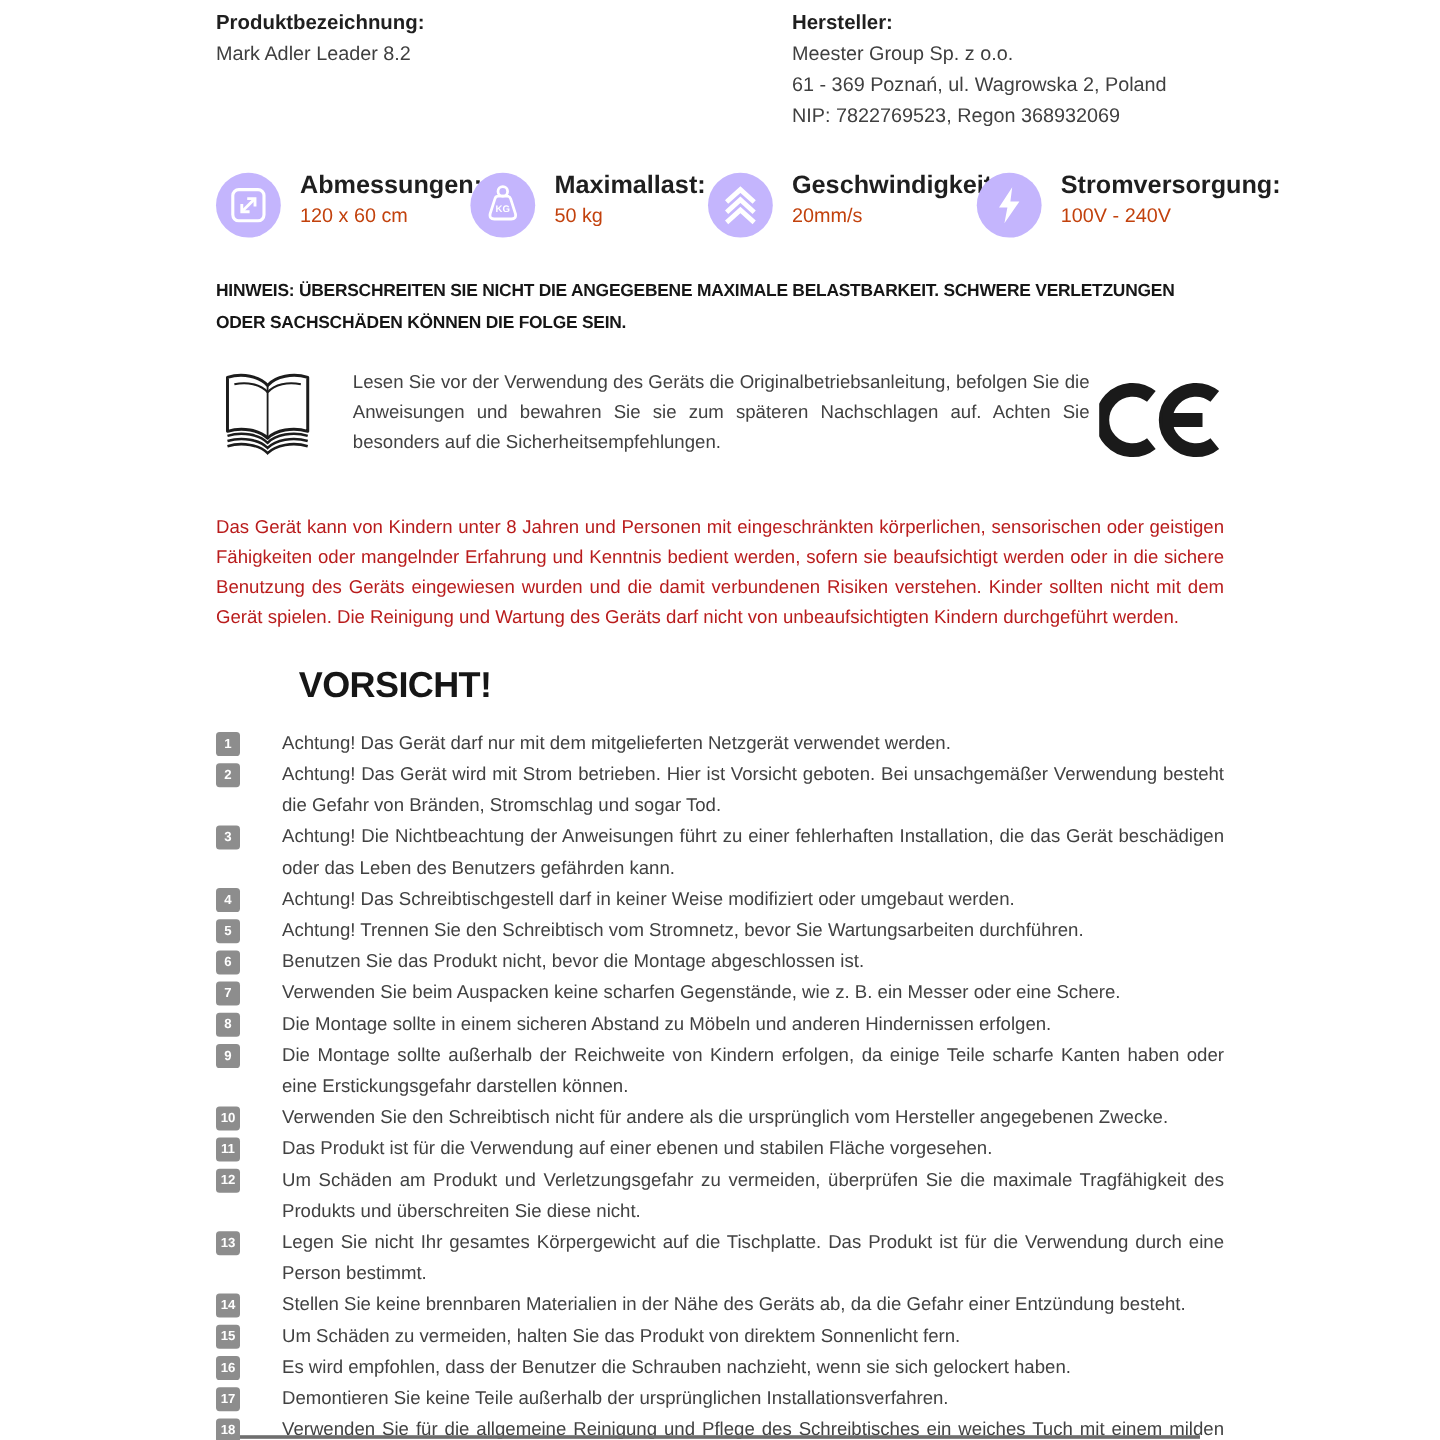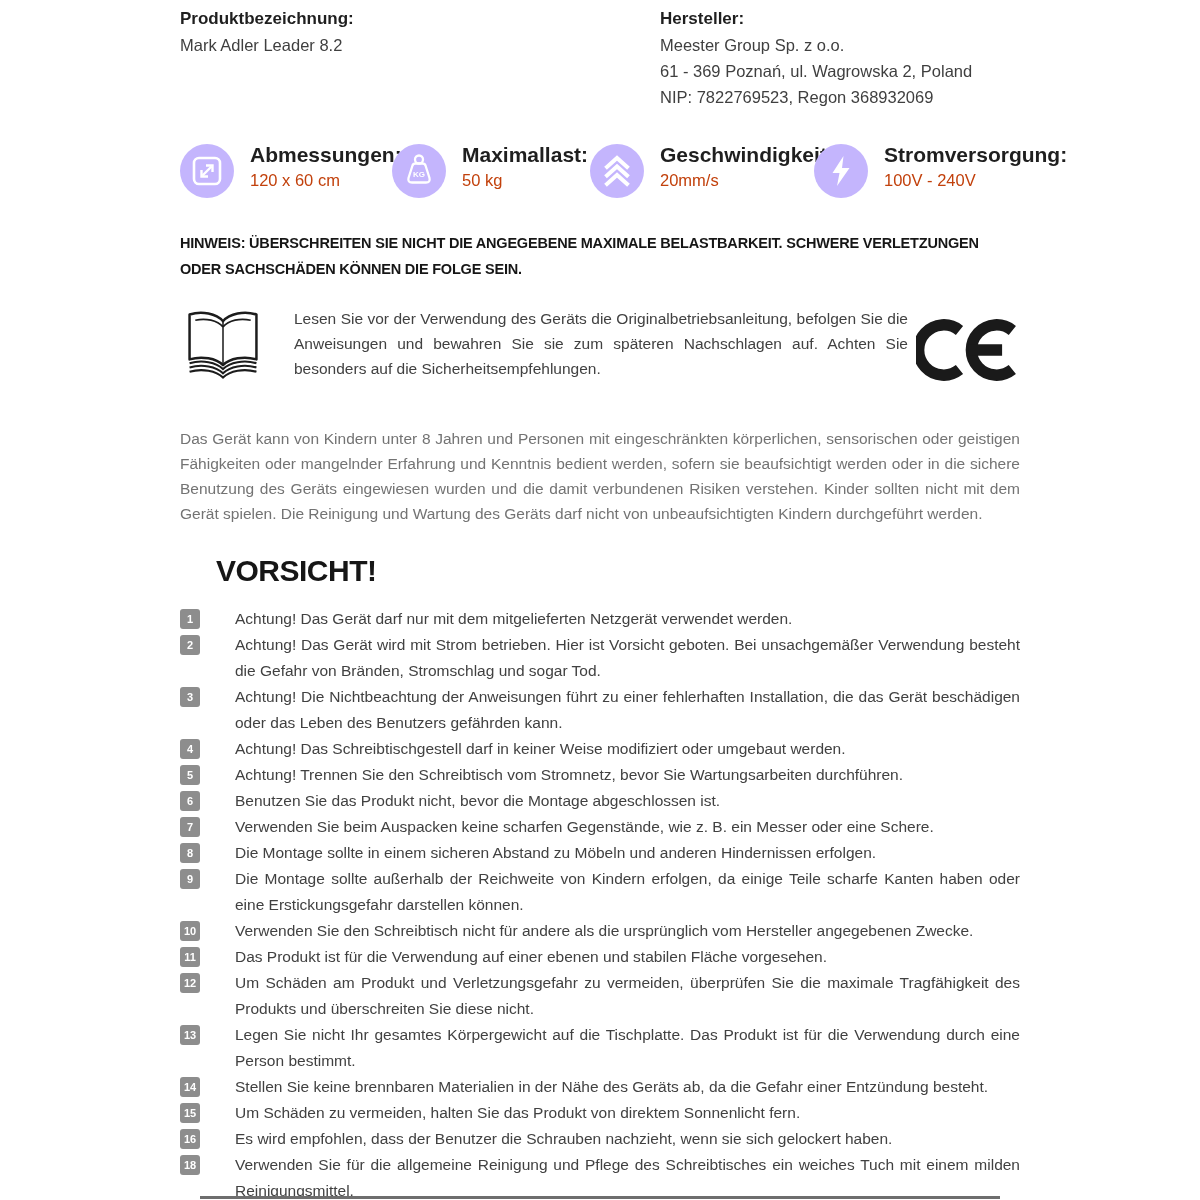--- a/index.html
+++ b/index.html
@@ -36,24 +36,24 @@
 
   
   .manual{margin-top:24px;display:flex;align-items:flex-start;}
   .book-wrap{width:86px;flex:0 0 auto;}
   .manual-text{width:614px;margin-left:28px;font-size:15.5px;line-height:25px;
     text-align:justify;color:#414141;}
   .ce-wrap{margin-left:auto;width:104px;padding-top:4px;}
 
   
   .children-par{margin-top:32px;font-size:15.5px;line-height:25px;
-    text-align:justify;color:#737373;}
-
-  
-  .caution-title{margin-top:28px;margin-left:36px;font-weight:bold;color:#161616;
+    text-align:justify;color:#b91c1c;}
+
+  
+  .caution-title{margin-top:28px;margin-left:69px;font-weight:bold;color:#161616;
     font-size:30px;letter-spacing:-0.5px;line-height:34px;}
   .c-list{margin-top:18px;}
   .c-item{display:flex;align-items:flex-start;}
   .badge{flex:0 0 auto;width:20px;height:20px;margin-top:3px;border-radius:3px;
     background:#8d8d8d;color:#ffffff;font-size:11px;font-weight:bold;
     display:flex;align-items:center;justify-content:center;}
   .c-text{margin-left:35px;font-size:15.5px;line-height:26px;
     text-align:justify;color:#414141;}
 
   .page-divider{position:absolute;left:200px;top:1196px;width:800px;height:2.5px;
@@ -224,20 +224,24 @@
       </div>
       <div class="c-item">
         <span class="badge">15</span>
         <span class="c-text">Um Schäden zu vermeiden, halten Sie das Produkt von direktem Sonnenlicht fern.</span>
       </div>
       <div class="c-item">
         <span class="badge">16</span>
         <span class="c-text">Es wird empfohlen, dass der Benutzer die Schrauben nachzieht, wenn sie sich gelockert haben.</span>
       </div>
       <div class="c-item">
+        <span class="badge">17</span>
+        <span class="c-text">Demontieren Sie keine Teile außerhalb der ursprünglichen Installationsverfahren.</span>
+      </div>
+      <div class="c-item">
         <span class="badge">18</span>
         <span class="c-text">Verwenden Sie für die allgemeine Reinigung und Pflege des Schreibtisches ein weiches Tuch mit einem milden Reinigungsmittel.</span>
       </div>
     </div>
 
 </div>
 
 <div class="page-divider"></div>
 
 </body></html>

